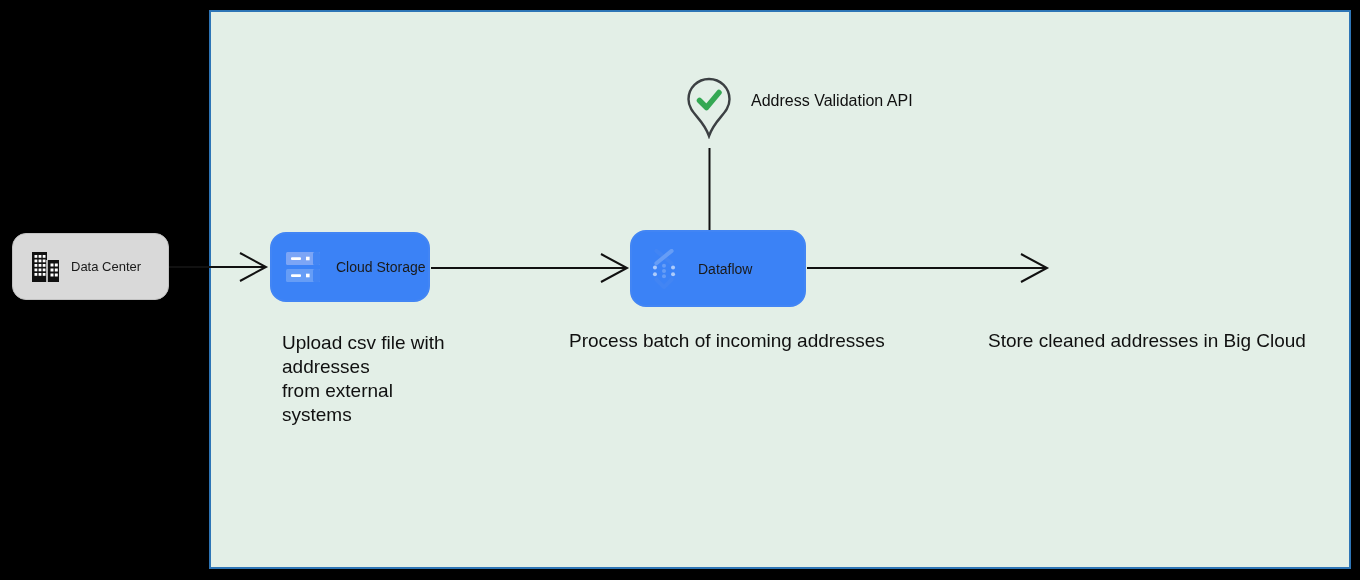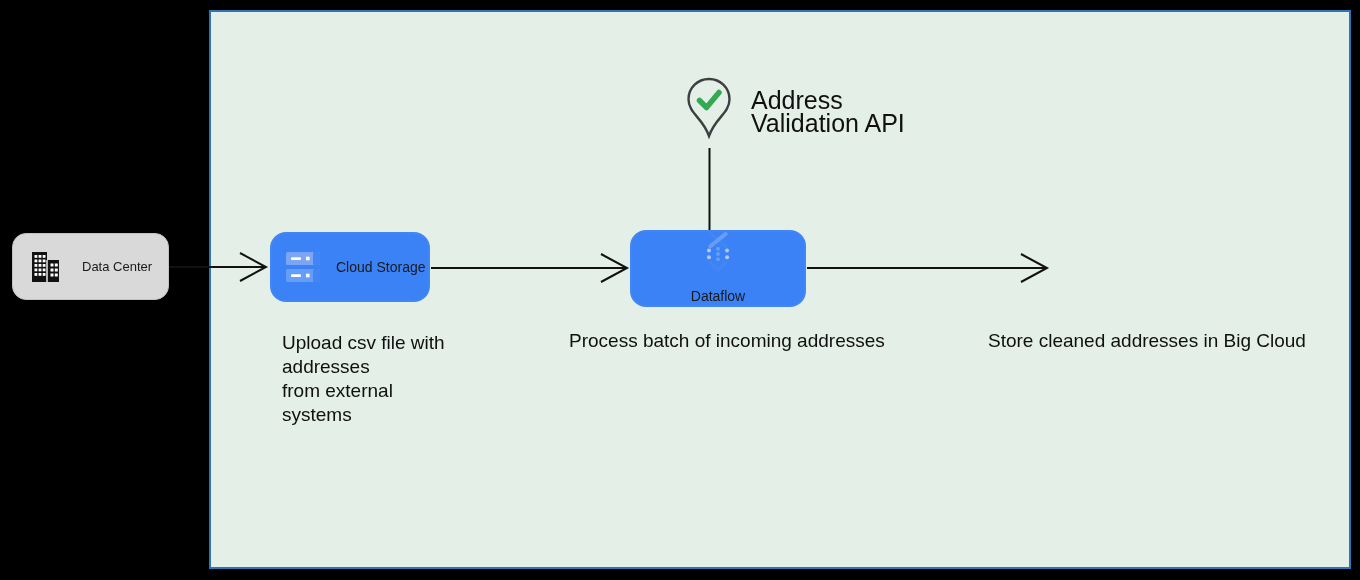--- a/index.html
+++ b/index.html
@@ -12,36 +12,36 @@
   .boundary{
     position:absolute;left:209px;top:10px;width:1142px;height:559px;
     background:#e3efe7;border:2px solid #2e75b6;box-sizing:border-box;z-index:0;
   }
   .connectors{position:absolute;left:0;top:0;width:1360px;height:580px;z-index:1;pointer-events:none;}
   .node{
     position:absolute;display:flex;align-items:center;box-sizing:border-box;z-index:2;
     border-radius:16px;
   }
   .node-blue{background:#3b82f6;border:2.5px solid #4285f4;padding:0 14px;gap:16px;}
-  .node-gray{background:#d9d9d9;border:1px solid #c2c2c2;border-radius:14px;padding:16px 14px;gap:19px;}
+  .node-gray{background:#d9d9d9;border:1px solid #c2c2c2;border-radius:14px;padding:16px 14px;gap:8px;}
   .node-label{font-size:14px;color:#1a1a1a;white-space:nowrap;}
   .node-dc{left:12px;top:233px;width:157px;height:67px;}
   .node-cs{left:270px;top:232px;width:160px;height:70px;}
-  .node-df{left:630px;top:230px;width:176px;height:77px;flex-direction:column;}
+  .node-df{left:630px;top:230px;width:176px;height:77px;}
   .node-bq{left:1050px;top:229px;width:159px;height:74px;}
   .caption{
     position:absolute;z-index:2;font-size:19px;line-height:24px;color:#101010;
     white-space:pre-line;
   }
   .cap-1{left:282px;top:331px;width:220px;}
   .cap-2{left:569px;top:329px;white-space:nowrap;}
   .cap-3{left:988px;top:329px;white-space:nowrap;}
   .api-label{
     position:absolute;left:751px;top:89px;width:180px;z-index:2;
-    font-size:25px;line-height:23px;color:#101010;
+    font-size:16px;line-height:23px;color:#101010;
   }
   .pin{position:absolute;left:686px;top:77px;width:46px;height:62px;z-index:2;}
   .icon-box{flex:0 0 auto;display:flex;align-items:center;justify-content:center;}
 </style>
 </head>
 <body>
 
 <div class="stage">
 
   <div class="boundary"></div>

